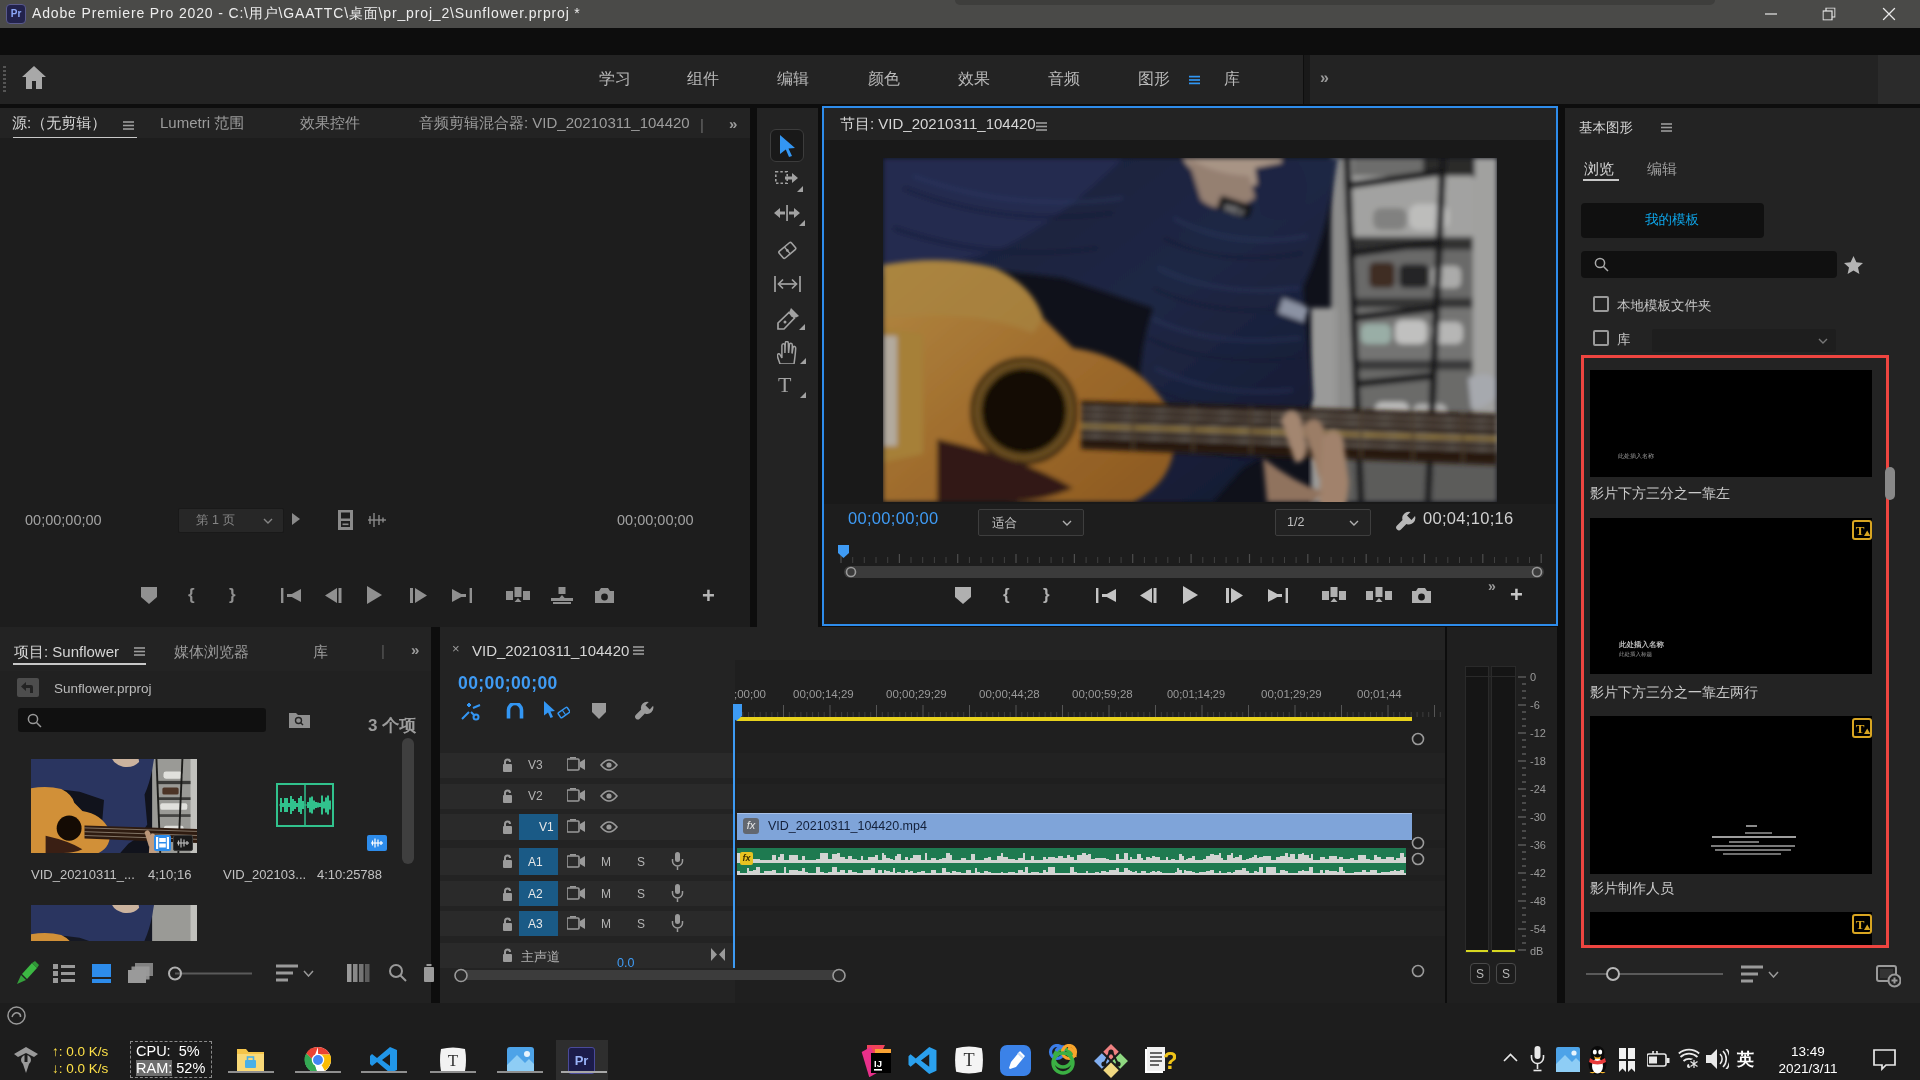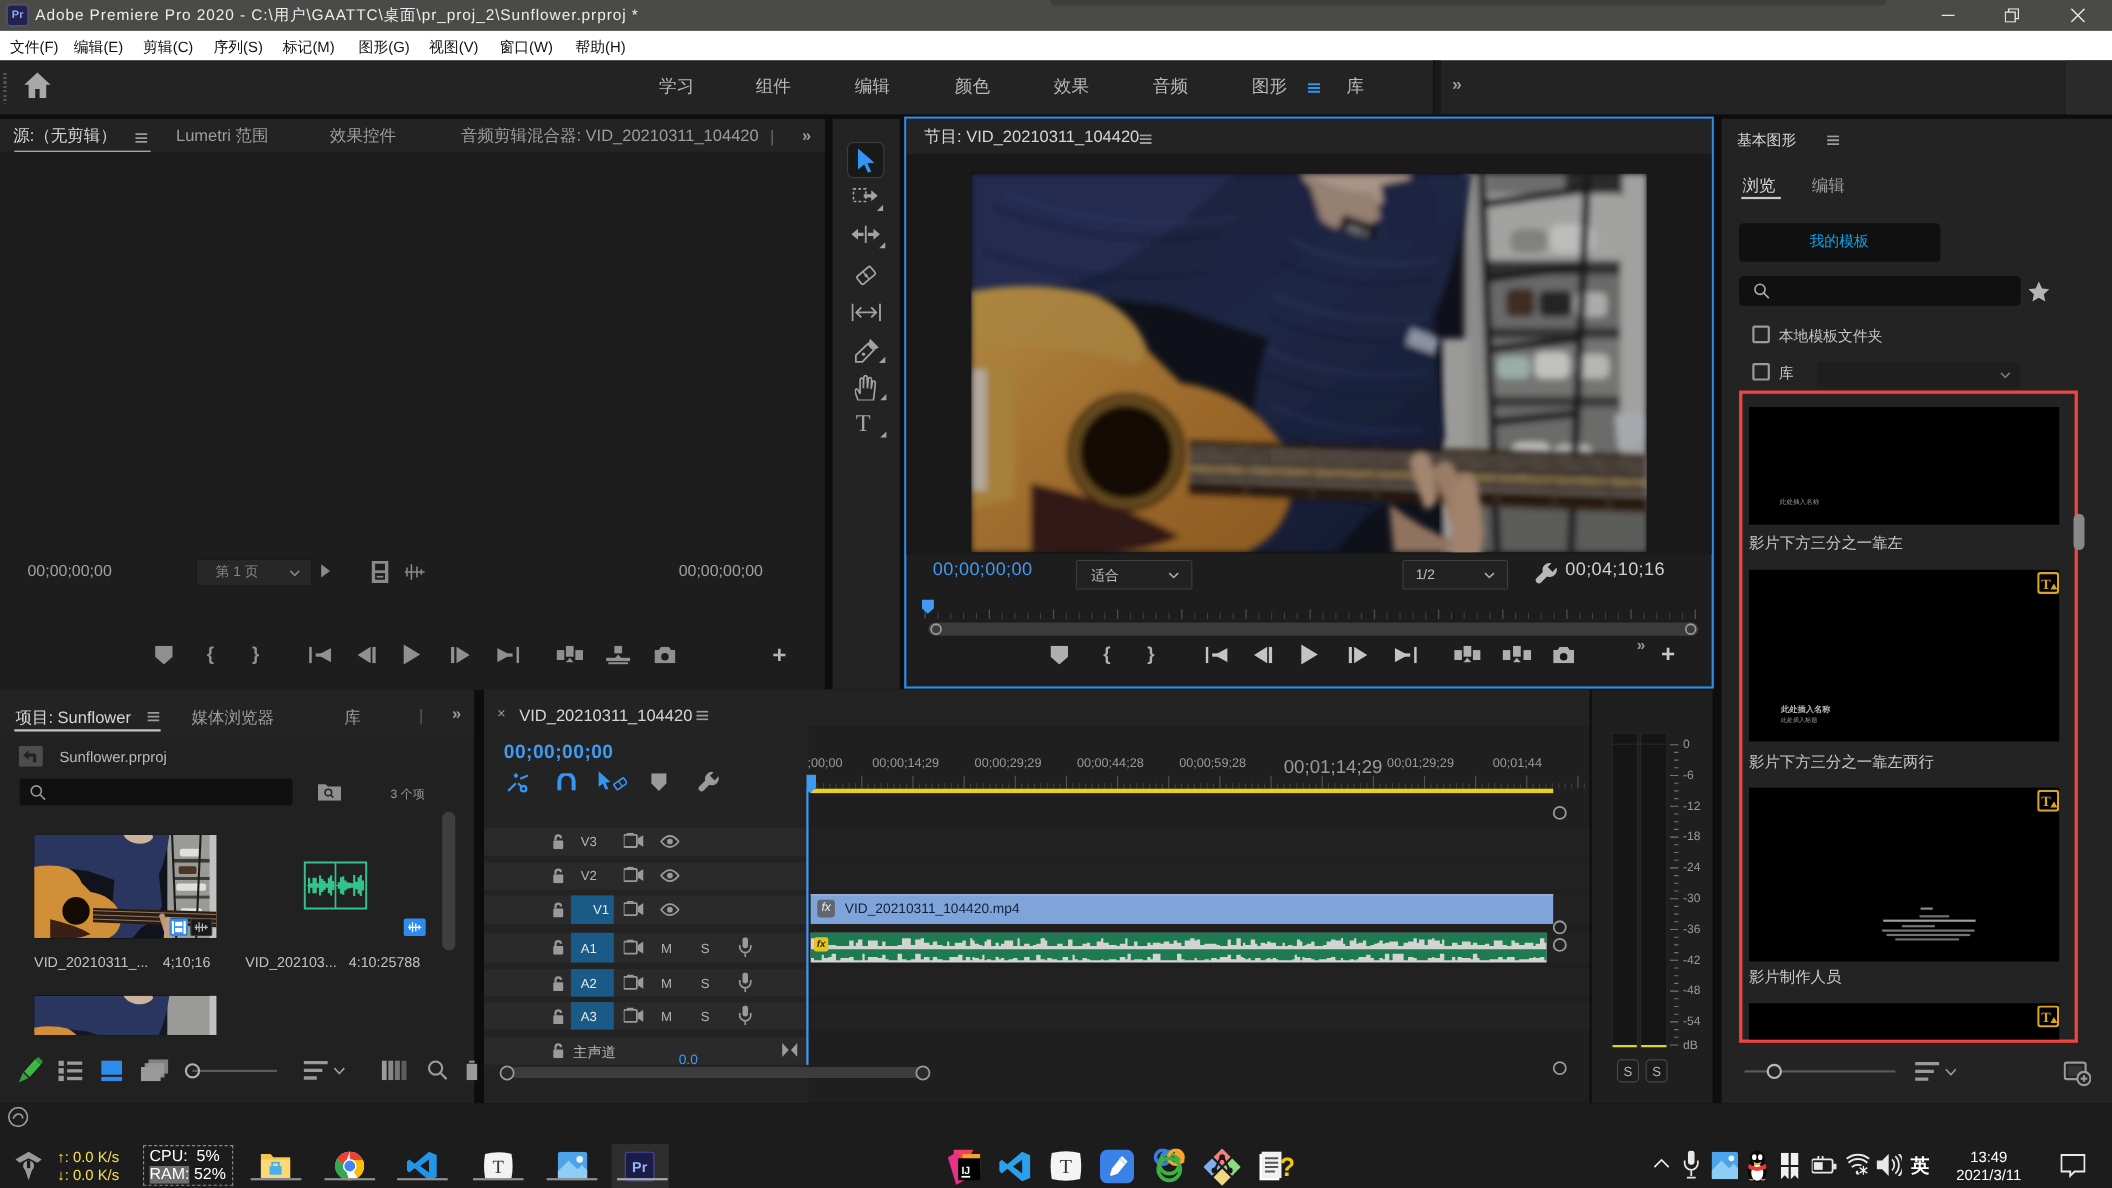--- a/index.html
+++ b/index.html
@@ -82,31 +82,20 @@
         <rect x="0.5" y="3.5" width="9" height="9" fill="none" stroke="#e8e8e8" stroke-width="1.2"></rect>
         <path d="M3.5 3.5 V0.5 H12.5 V9.5 H9.5" fill="none" stroke="#e8e8e8" stroke-width="1.2"></path>
       </svg>
     </div>
   <div class="winbtn abs" style="left:1866px;">
       <svg width="13" height="13" viewBox="0 0 13 13">
         <path d="M0.5 0.5 L12.5 12.5 M12.5 0.5 L0.5 12.5" stroke="#e8e8e8" stroke-width="1.3"></path>
       </svg>
     </div>
 
-  <div id="menubar" class="abs">
-    <span style="left:9px;">文件(F)</span>
-      <span style="left:67px;">编辑(E)</span>
-      <span style="left:130px;">剪辑(C)</span>
-      <span style="left:194px;">序列(S)</span>
-      <span style="left:257px;">标记(M)</span>
-      <span style="left:326px;">图形(G)</span>
-      <span style="left:390px;">视图(V)</span>
-      <span style="left:454px;">窗口(W)</span>
-      <span style="left:523px;">帮助(H)</span>
-  </div>
 
   <div id="wsbar" class="abs"></div>
   <div id="wsdivider" class="abs"></div>
   <div id="wsright2" class="abs"></div>
   <div class="abs" style="left:3px;top:66px;width:3px;height:28px;background:repeating-linear-gradient(#555 0 2px,#232323 2px 4px);"></div>
   <svg class="abs" style="left:21px;top:64px;" width="26" height="27" viewBox="0 0 26 27">
       <path d="M13 2 L25 13 H21 V25 H15 V17 H11 V25 H5 V13 H1 Z" fill="#a8a8a8"></path>
     </svg>
   <div id="wstabs">
     <span class="tab abs" style="left:599px;">学习</span>
@@ -635,21 +624,21 @@
     <div class="abs" style="left:18px;top:81px;width:248px;height:24px;background:#101010;border-radius:3px;"></div>
     <svg class="icon" style="left:27px;top:86px;" width="15" height="15" viewBox="0 0 15 15">
         <circle cx="6" cy="6" r="4.6" fill="none" stroke="#999" stroke-width="1.5"></circle>
         <line x1="9.5" y1="9.5" x2="14" y2="14" stroke="#999" stroke-width="1.5"></line>
       </svg>
     <svg class="icon" style="left:289px;top:84px;" width="21" height="17" viewBox="0 0 21 17">
         <path d="M0 2 h7 l2 2 h12 v13 H0 Z" fill="#8f8f8f"></path>
         <circle cx="9.5" cy="9.5" r="3" fill="none" stroke="#232323" stroke-width="1.4"></circle>
         <line x1="11.7" y1="11.7" x2="14" y2="14" stroke="#232323" stroke-width="1.4"></line>
       </svg>
-    <div class="abs" style="left:355px;top:87px;color:#9c9c9c;font-size:11px;">3 个项</div>
+    <div class="abs" style="left:368px;top:87px;color:#9c9c9c;font-size:17px;font-weight:bold;">3 个项</div>
 
     <div class="abs" style="left:31px;top:132px;width:166px;height:94px;overflow:hidden;background:#000;">
       <svg width="166" height="94" viewBox="0 0 614 344" preserveAspectRatio="none">
         <rect width="614" height="344" fill="#11131c"></rect>
         <rect x="448" y="0" width="166" height="344" fill="#9a9a96"></rect>
         <rect x="590" y="0" width="24" height="344" fill="#c2c2be"></rect>
         <rect x="470" y="80" width="120" height="12" fill="#3a3a38"></rect>
           <rect x="470" y="140" width="120" height="10" fill="#3c3c3a"></rect>
           <rect x="470" y="202" width="120" height="10" fill="#454543"></rect>
           <rect x="470" y="282" width="120" height="10" fill="#3f3f3d"></rect>
@@ -832,21 +821,21 @@
         <path d="M20 5 a6.5 6.5 0 0 1 -8.6 8 L6 18.5 a2.6 2.6 0 0 1 -4 -4 L7.5 9 A6.5 6.5 0 0 1 15.5 1 L12 4.5 l4.5 4.5 L20 5 Z" fill="#9a9a9a"></path>
       </svg>
 
     <div class="abs" style="left:295px;top:0;width:710px;height:376px;background:#1f1f1f;"></div>
     <div class="abs" style="left:295px;top:0;width:710px;height:33px;background:#232323;"></div>
     <div class="abs" style="left:294px;top:61px;color:#9a9a9a;font-size:11.5px;">;00;00</div>
     <div class="abs" style="left:353px;top:61px;color:#9a9a9a;font-size:11.5px;">00;00;14;29</div>
     <div class="abs" style="left:446px;top:61px;color:#9a9a9a;font-size:11.5px;">00;00;29;29</div>
     <div class="abs" style="left:539px;top:61px;color:#9a9a9a;font-size:11.5px;">00;00;44;28</div>
     <div class="abs" style="left:632px;top:61px;color:#9a9a9a;font-size:11.5px;">00;00;59;28</div>
-    <div class="abs" style="left:727px;top:61px;color:#9a9a9a;font-size:17px;">00;01;14;29</div>
+    <div class="abs" style="left:727px;top:61px;color:#9a9a9a;font-size:11px;">00;01;14;29</div>
     <div class="abs" style="left:821px;top:61px;color:#9a9a9a;font-size:11.5px;">00;01;29;29</div>
     <div class="abs" style="left:917px;top:61px;color:#9a9a9a;font-size:11.5px;">00;01;44</div>
     <svg class="icon" style="left:295px;top:78px;" width="710" height="12" viewBox="0 0 710 12" preserveAspectRatio="none">
         <path d="M2.0 0 V12 M48.5 0 V12 M95.0 0 V12 M141.5 0 V12 M188.0 0 V12 M234.5 0 V12 M281.0 0 V12 M327.5 0 V12 M374.0 0 V12 M420.5 0 V12 M467.0 0 V12 M513.5 0 V12 M560.0 0 V12 M606.5 0 V12 M653.0 0 V12 M699.5 0 V12" stroke="#555" stroke-width="1"></path>
         <path d="M7.8 7 V12 M13.6 7 V12 M19.4 7 V12 M25.2 7 V12 M31.1 7 V12 M36.9 7 V12 M42.7 7 V12 M54.3 7 V12 M60.1 7 V12 M65.9 7 V12 M71.8 7 V12 M77.6 7 V12 M83.4 7 V12 M89.2 7 V12 M100.8 7 V12 M106.6 7 V12 M112.4 7 V12 M118.2 7 V12 M124.1 7 V12 M129.9 7 V12 M135.7 7 V12 M147.3 7 V12 M153.1 7 V12 M158.9 7 V12 M164.8 7 V12 M170.6 7 V12 M176.4 7 V12 M182.2 7 V12 M193.8 7 V12 M199.6 7 V12 M205.4 7 V12 M211.2 7 V12 M217.1 7 V12 M222.9 7 V12 M228.7 7 V12 M240.3 7 V12 M246.1 7 V12 M251.9 7 V12 M257.8 7 V12 M263.6 7 V12 M269.4 7 V12 M275.2 7 V12 M286.8 7 V12 M292.6 7 V12 M298.4 7 V12 M304.2 7 V12 M310.1 7 V12 M315.9 7 V12 M321.7 7 V12 M333.3 7 V12 M339.1 7 V12 M344.9 7 V12 M350.8 7 V12 M356.6 7 V12 M362.4 7 V12 M368.2 7 V12 M379.8 7 V12 M385.6 7 V12 M391.4 7 V12 M397.2 7 V12 M403.1 7 V12 M408.9 7 V12 M414.7 7 V12 M426.3 7 V12 M432.1 7 V12 M437.9 7 V12 M443.8 7 V12 M449.6 7 V12 M455.4 7 V12 M461.2 7 V12 M472.8 7 V12 M478.6 7 V12 M484.4 7 V12 M490.2 7 V12 M496.1 7 V12 M501.9 7 V12 M507.7 7 V12 M519.3 7 V12 M525.1 7 V12 M530.9 7 V12 M536.8 7 V12 M542.6 7 V12 M548.4 7 V12 M554.2 7 V12 M565.8 7 V12 M571.6 7 V12 M577.4 7 V12 M583.2 7 V12 M589.1 7 V12 M594.9 7 V12 M600.7 7 V12 M612.3 7 V12 M618.1 7 V12 M623.9 7 V12 M629.8 7 V12 M635.6 7 V12 M641.4 7 V12 M647.2 7 V12 M658.8 7 V12 M664.6 7 V12 M670.4 7 V12 M676.2 7 V12 M682.1 7 V12 M687.9 7 V12 M693.7 7 V12 M705.3 7 V12" stroke="#3e3e3e" stroke-width="1"></path>
       </svg>
     <div class="abs" style="left:297px;top:90px;width:675px;height:4px;background:#e8d21c;"></div>
 
     <svg class="icon" style="left:293px;top:77px;z-index:6;" width="9" height="17" viewBox="0 0 9 17">
         <path d="M0 0 H9 V12 L3.5 17 L0 14 Z" fill="#3d9af3"></path>

